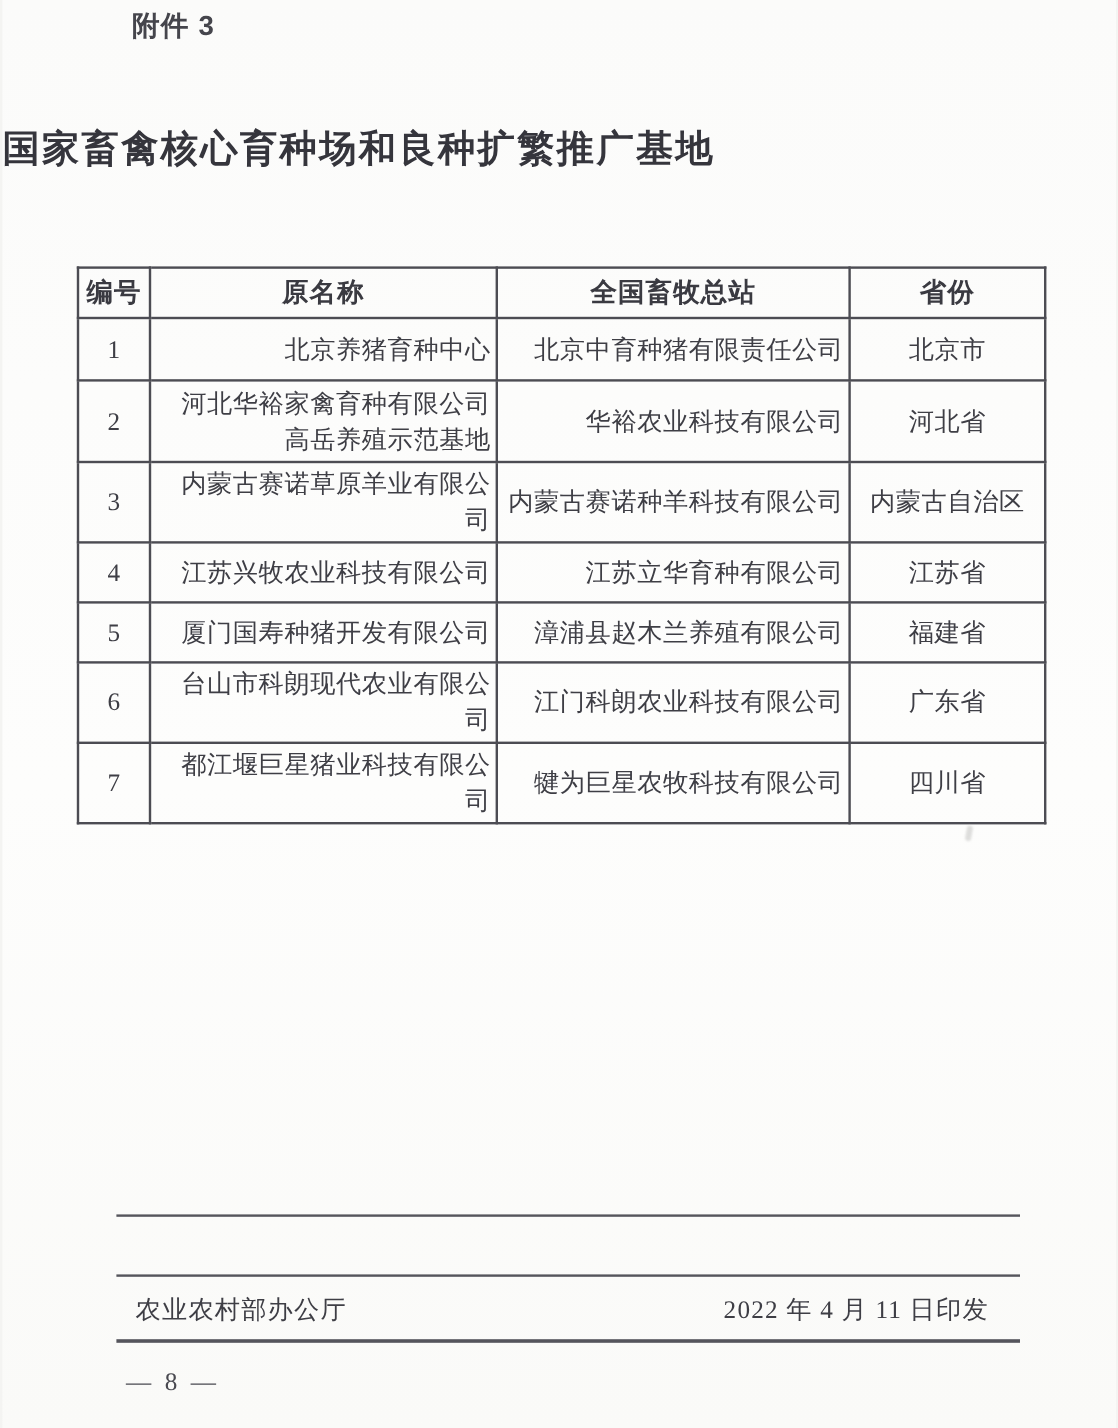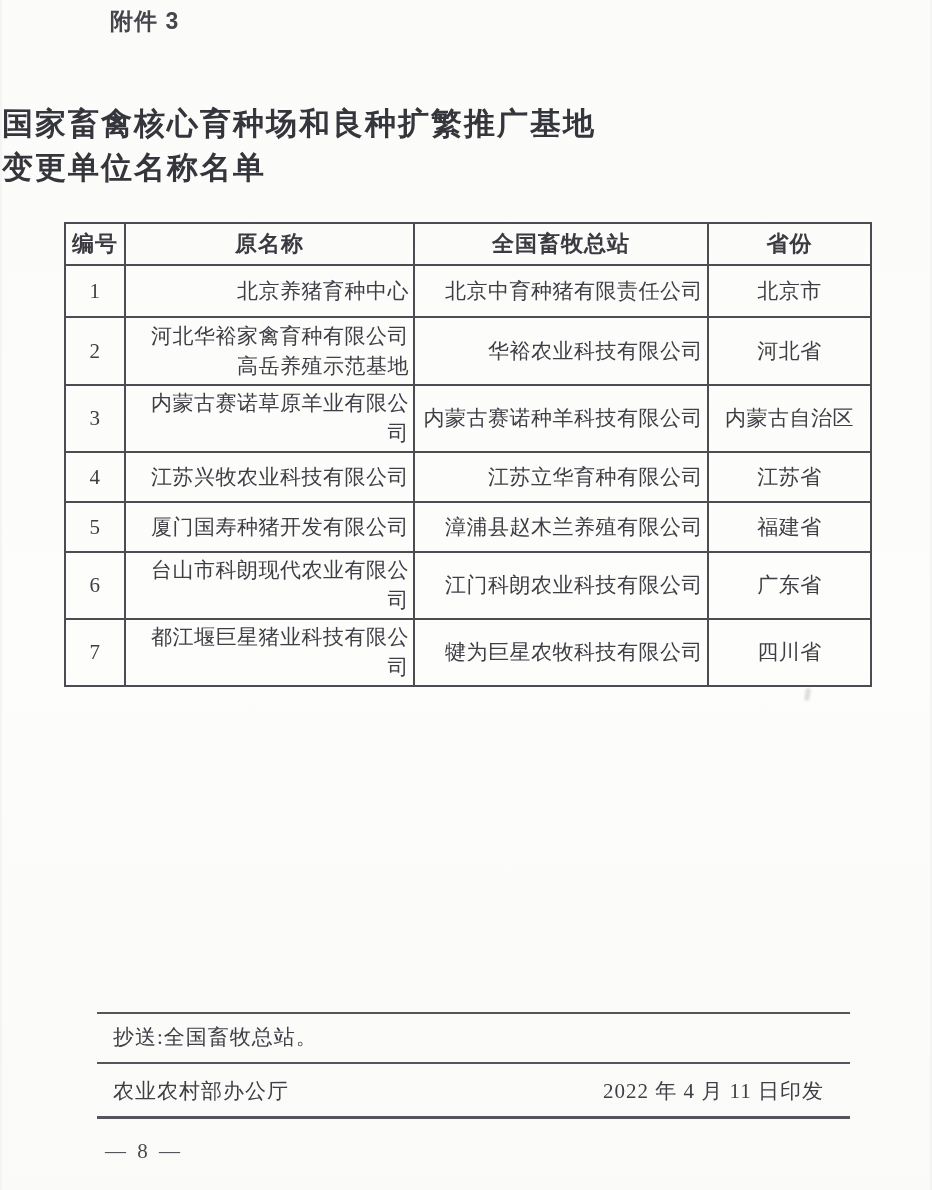--- a/index.html
+++ b/index.html
@@ -129,21 +129,20 @@
 </style>
 </head>
 <body>
 
 <div class="page">
 
   <div class="attachment">附件 3</div>
 
   <div class="title">
     <div>国家畜禽核心育种场和良种扩繁推广基地</div>
-    <div>变更单位名称名单</div>
   </div>
 
   <table class="doc-table">
     <colgroup>
       <col style="width:60px">
       <col style="width:289px">
       <col style="width:294px">
       <col style="width:163px">
     </colgroup>
     <thead>
@@ -196,21 +195,20 @@
         <td class="c-old">都江堰巨星猪业科技有限公司</td>
         <td class="c-new">犍为巨星农牧科技有限公司</td>
         <td class="c-prov">四川省</td>
       </tr>
     </tbody>
   </table>
 
   <div class="artifact"></div>
 
   <div class="rule rule-1"></div>
-  <div class="cc-line">抄送:全国畜牧总站。</div>
   <div class="rule rule-2"></div>
   <div class="issue-row">
     <span>农业农村部办公厅</span>
     <span>2022 年 4 月 11 日印发</span>
   </div>
   <div class="rule rule-3"></div>
   <div class="page-number">— 8 —</div>
 
 </div>
 

